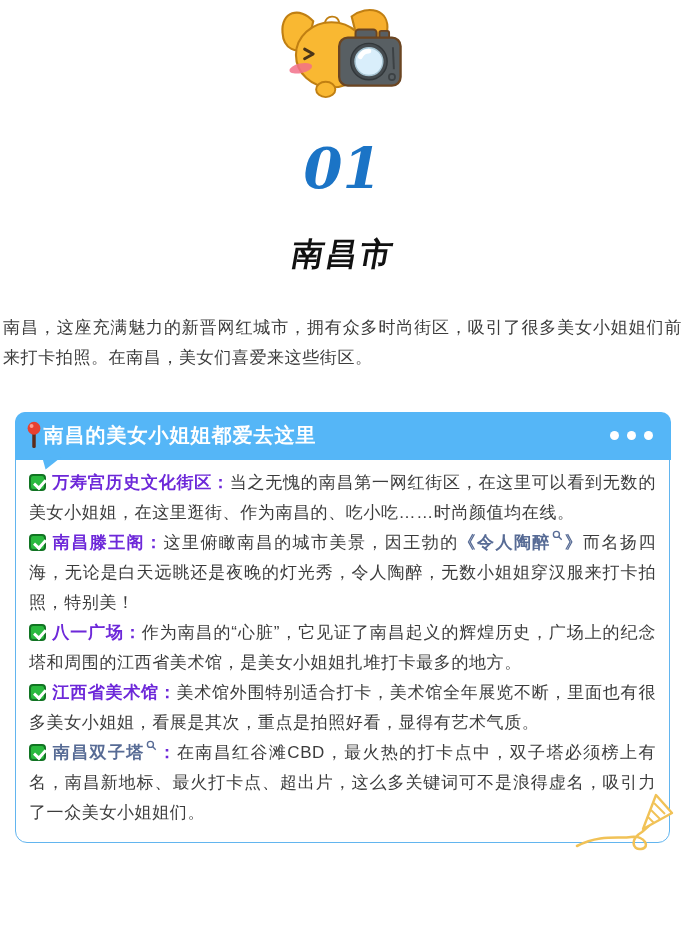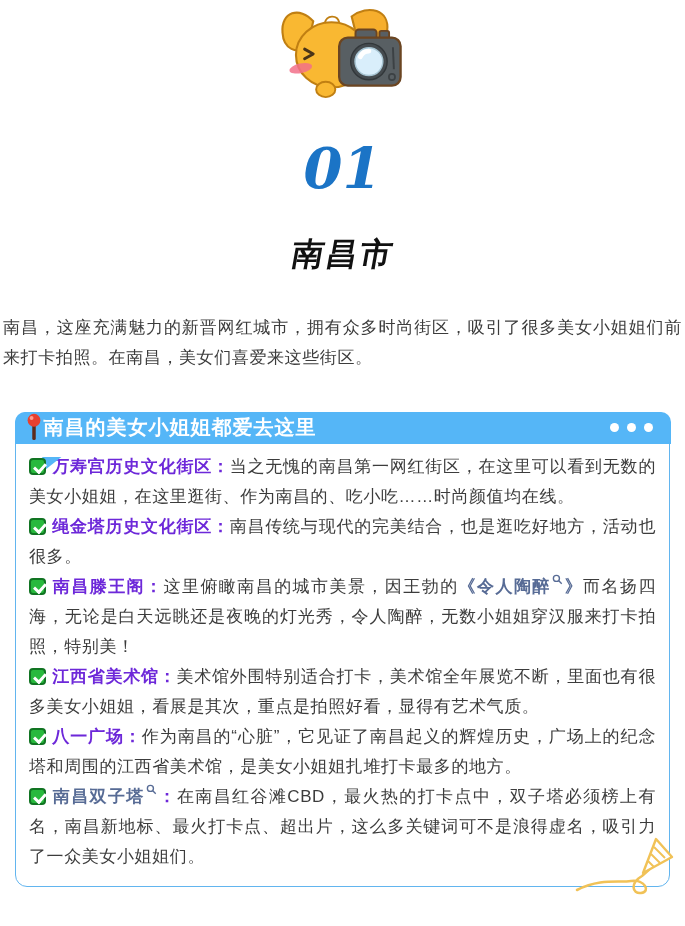--- a/index.html
+++ b/index.html
@@ -33,21 +33,21 @@
     color:#3c3c3c; text-align:justify;
   }
 
   
   .card {
     position:relative; margin:39px 15px 0;
     background:#fff; border:1.5px solid #62b5ef; border-radius:12px;
   }
   .card-header {
     display:flex; align-items:center; justify-content:space-between;
-    height:32px; padding:0 18px 0 12px;
+    height:48px; padding:0 18px 0 12px;
     background:#55b6f7; border-radius:10px 10px 0 0;
     margin:-1.5px -1.5px 0;
   }
   .hdr-left { display:flex; align-items:center; gap:3px; }
   .hdr-title {
     color:#ffffff; font-size:20px; font-weight:bold; letter-spacing:1px;
   }
   .dots { display:flex; gap:8px; }
   .dots i { width:9px; height:9px; border-radius:50%; background:#ffffff; }
   .tail {
@@ -130,30 +130,29 @@
         <i></i>
         <i></i>
       </div>
   </div>
   <div class="tail"></div>
 
   <div class="list">
 
     <p class="item"><span class="chk"></span><b>万寿宫历史文化街区</b><b>：</b><span>当之无愧的南昌第一网红街区，在这里可以看到无数的美女小姐姐，在这里逛街、作为南昌的、吃小吃……时尚颜值均在线。</span></p>
 
-    <p class="item"><span class="chk"></span><b>绳金塔历史文化街区</b><b>：</b><span>南昌传统与现代的完美结合，也是逛吃好地方，活动也很多。</span></p>
 
     <p class="item"><span class="chk"></span><b>南昌滕王阁</b><b>：</b><span>这里俯瞰南昌的城市美景，因王勃的</span><a class="lnk">《令人陶醉</a><svg class="mag" width="11" height="11" viewBox="0 0 12 12">
           <circle cx="4.8" cy="4.8" r="3.3" fill="none" stroke="#576b95" stroke-width="1.5"></circle>
           <line x1="7.4" y1="7.4" x2="10.6" y2="10.6" stroke="#576b95" stroke-width="1.5"></line>
         </svg><a class="lnk">》</a><span>而名扬四海，无论是白天远眺还是夜晚的灯光秀，令人陶醉，无数小姐姐穿汉服来打卡拍照，特别美！</span></p>
 
+    <p class="item"><span class="chk"></span><b>八一广场</b><b>：</b><span>作为南昌的“心脏”，它见证了南昌起义的辉煌历史，广场上的纪念塔和周围的江西省美术馆，是美女小姐姐扎堆打卡最多的地方。</span></p>
+
     <p class="item"><span class="chk"></span><b>江西省美术馆</b><b>：</b><span>美术馆外围特别适合打卡，美术馆全年展览不断，里面也有很多美女小姐姐，看展是其次，重点是拍照好看，显得有艺术气质。</span></p>
-
-    <p class="item"><span class="chk"></span><b>八一广场</b><b>：</b><span>作为南昌的“心脏”，它见证了南昌起义的辉煌历史，广场上的纪念塔和周围的江西省美术馆，是美女小姐姐扎堆打卡最多的地方。</span></p>
 
 
     <p class="item"><span class="chk"></span><a class="lnk">南昌双子塔</a><svg class="mag" width="11" height="11" viewBox="0 0 12 12">
           <circle cx="4.8" cy="4.8" r="3.3" fill="none" stroke="#576b95" stroke-width="1.5"></circle>
           <line x1="7.4" y1="7.4" x2="10.6" y2="10.6" stroke="#576b95" stroke-width="1.5"></line>
         </svg><b>：</b><span>在南昌红谷滩CBD，最火热的打卡点中，双子塔必须榜上有名，南昌新地标、最火打卡点、超出片，这么多关键词可不是浪得虚名，吸引力了一众美女小姐姐们。</span></p>
 
   </div>
 
   <svg class="plane" width="104" height="84" viewBox="0 0 104 84" aria-hidden="true">

